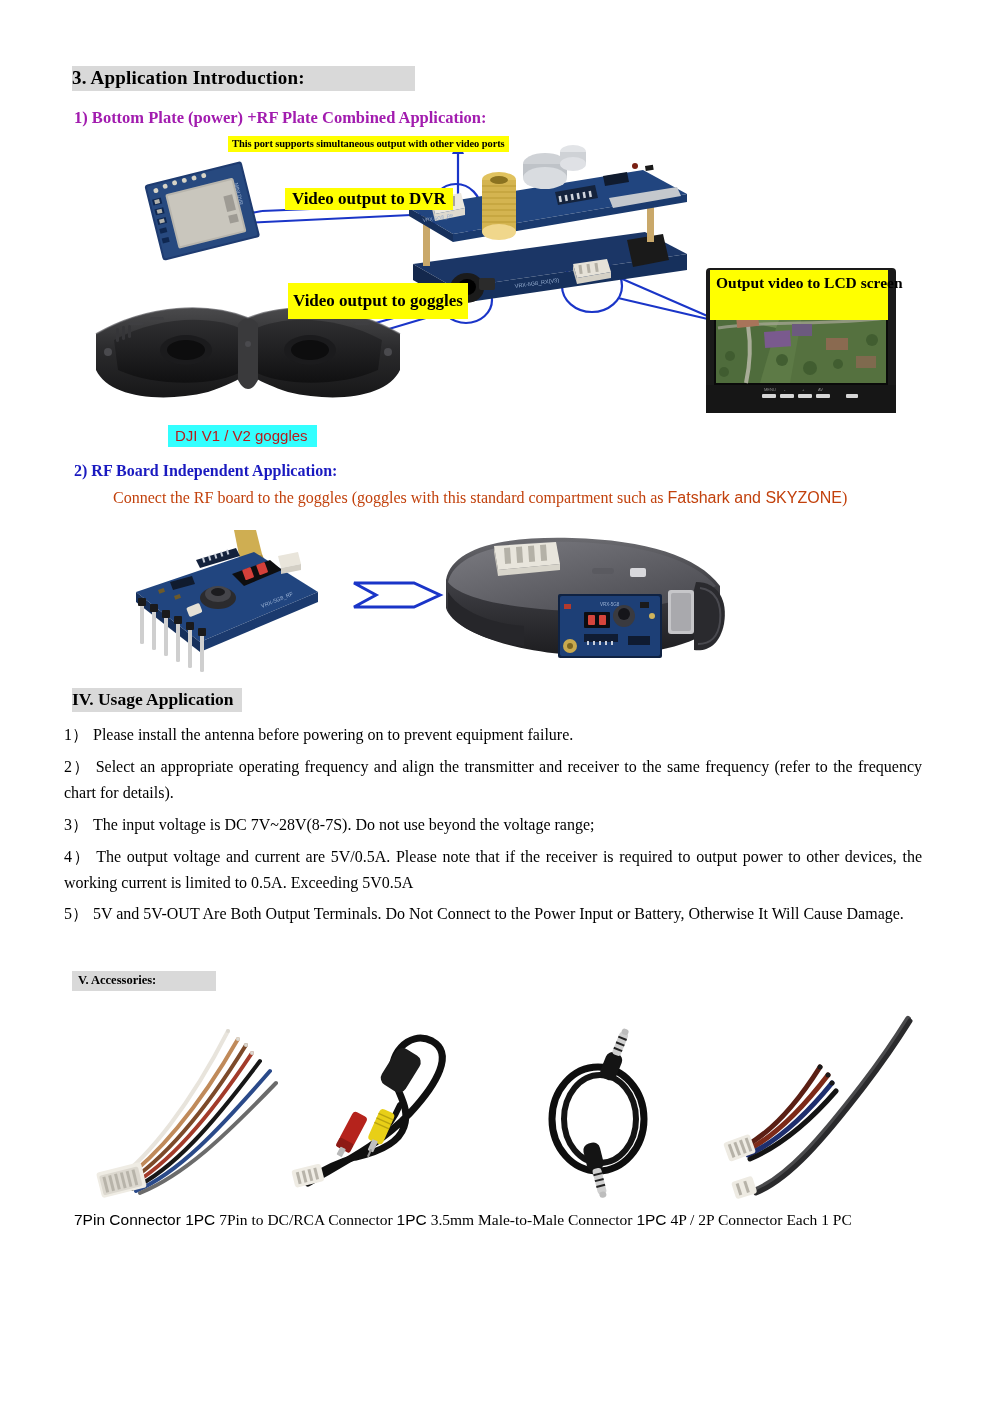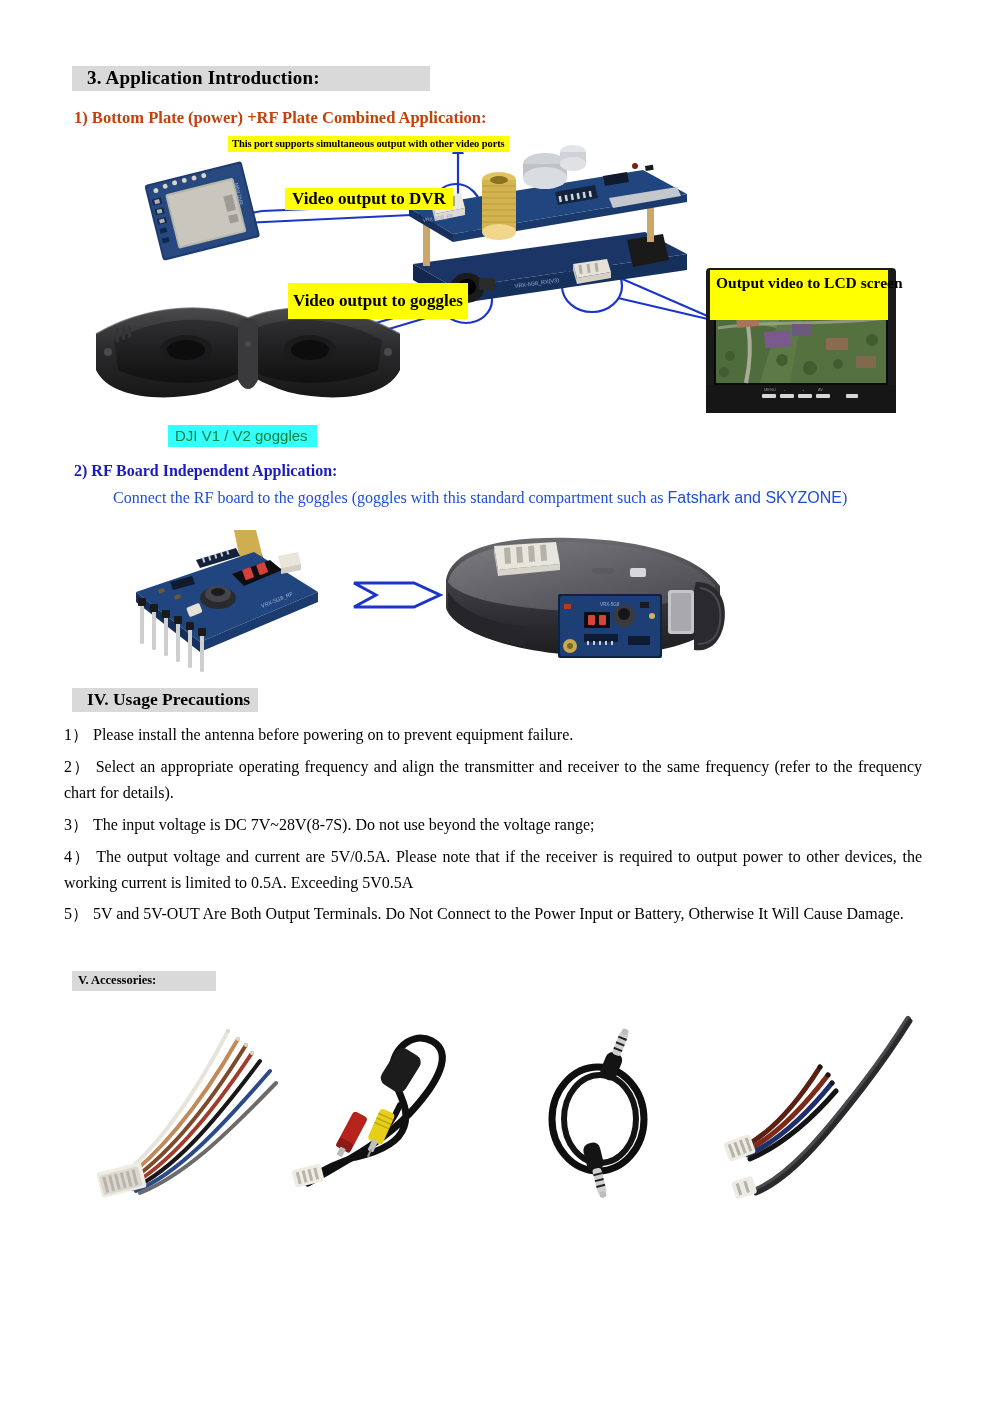--- a/index.html
+++ b/index.html
@@ -15,40 +15,40 @@
     color: #000000;
     overflow: hidden;
   }
 
   .page { position: absolute; inset: 0; }
 
   
   .hl-gray {
     background: #d9d9d9;
     display: inline-block;
-    padding: 1px 6px 2px 15px;
+    padding: 1px 6px 2px 0;
   }
   .sans { font-family: "Liberation Sans", sans-serif; }
 
   
   #sec3-heading {
     position: absolute;
     left: 72px; top: 66px;
     font-size: 19px;
     font-weight: bold;
     letter-spacing: .2px;
   }
   #sec3-heading .hl-gray { padding-right: 110px; }
 
   #sub1-heading {
     position: absolute;
     left: 74px; top: 108px;
     font-size: 16.5px;
     font-weight: bold;
-    color: #c2410c;
+    color: #a21caf;
   }
 
   
   #fig1 { position: absolute; left: 0; top: 128px; width: 1000px; height: 330px; }
 
   .callout {
     position: absolute;
     background: #ffff00;
     color: #000;
     font-weight: bold;
@@ -77,41 +77,41 @@
     padding: 4px 6px;
     width: 178px;
     height: 50px;
     box-sizing: border-box;
   }
   #label-dji {
     position: absolute;
     left: 168px; top: 297px;
     font-family: "Liberation Sans", sans-serif;
     font-size: 15px;
-    color: #15803d;
+    color: #b91c1c;
     background: #33ffff;
     padding: 2px 9px 3px 7px;
   }
 
   
   .photo { position: absolute; }
 
   
   #sub2-heading {
     position: absolute;
     left: 74px; top: 462px;
     font-size: 16px;
     font-weight: bold;
     color: #1a1ac0;
   }
   #sub2-line {
     position: absolute;
     left: 113px; top: 489px;
     font-size: 16px;
-    color: #1d4ed8;
+    color: #c2410c;
   }
 
   
   #fig2 { position: absolute; left: 0; top: 520px; width: 1000px; height: 165px; }
 
   
   #sec4-heading {
     position: absolute;
     left: 72px; top: 688px;
     font-size: 17.5px;
@@ -594,21 +594,21 @@
           <rect x="198" y="40" width="16" height="9" rx="2"></rect>
         </g>
         <g fill="#5a5a60">
           <rect x="160" y="40" width="22" height="6" rx="3"></rect>
         </g>
       </svg>
     </div>
   </div>
 
   <div id="sec4-heading">
-    <span class="hl-gray">IV. Usage Precautions</span>
+    <span class="hl-gray">IV. Usage Application</span>
   </div>
 
   <div id="precautions">
     <p>
       <span class="num">1）</span><span>Please install the antenna before powering on to prevent equipment failure.</span>
     </p>
     <p>
       <span class="num">2）</span><span>Select an appropriate operating frequency and align the transmitter and receiver to the same frequency (refer to the frequency chart for details).</span>
     </p>
     <p>
@@ -763,14 +763,17 @@
           <rect x="22" y="176" width="22" height="18" rx="3" fill="#eeebe3"></rect>
           <g fill="#b6b2a8">
             <rect x="26" y="179" width="3" height="12"></rect>
               <rect x="34" y="179" width="3" height="12"></rect>
           </g>
         </g>
       </svg>
     </div>
   </div>
 
+  <div id="accessories-caption">
+    <span class="sans">7Pin Connector </span><span class="sans">1PC</span><span> 7Pin to DC/RCA Connector </span><span class="sans">1PC</span><span> 3.5mm Male-to-Male Connector </span><span class="sans">1PC</span><span> 4P / 2P Connector Each 1 PC</span>
+  </div>
 
 </div>
 
 </body></html>

